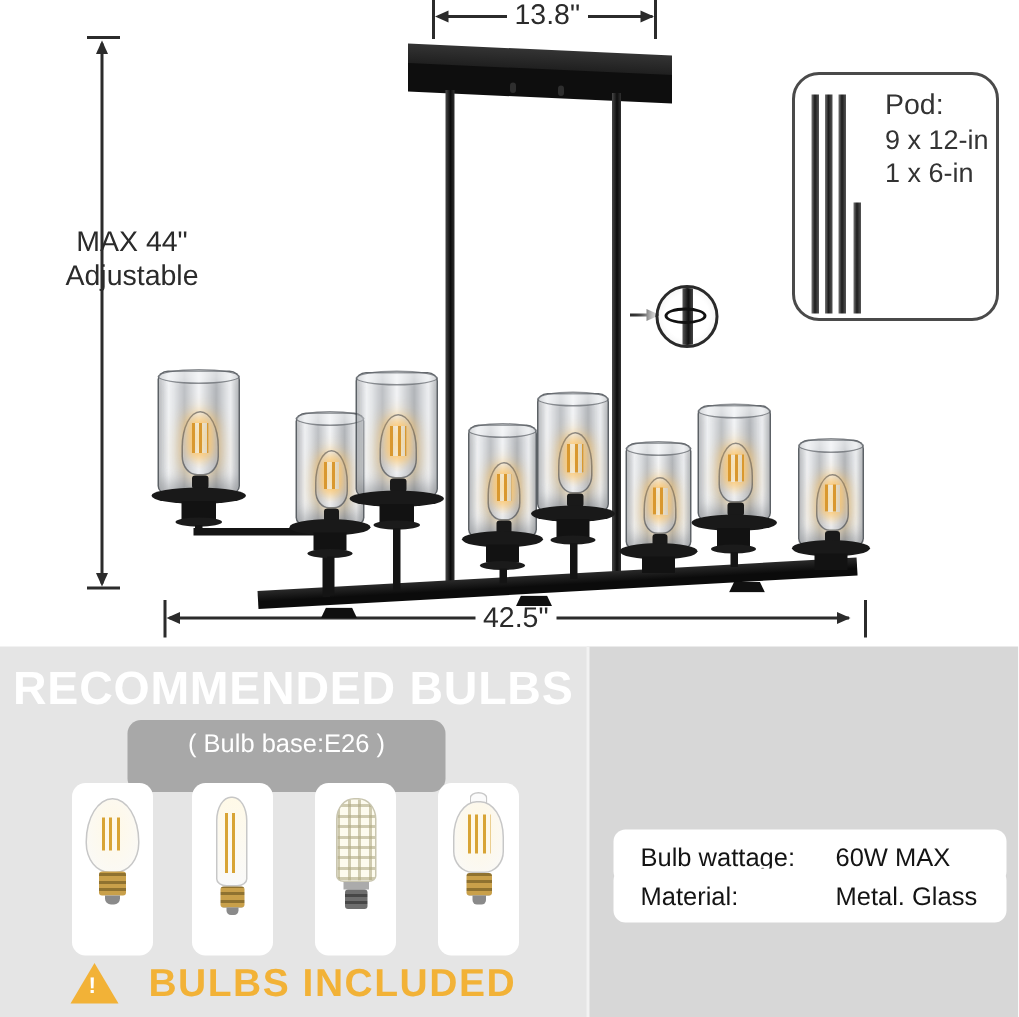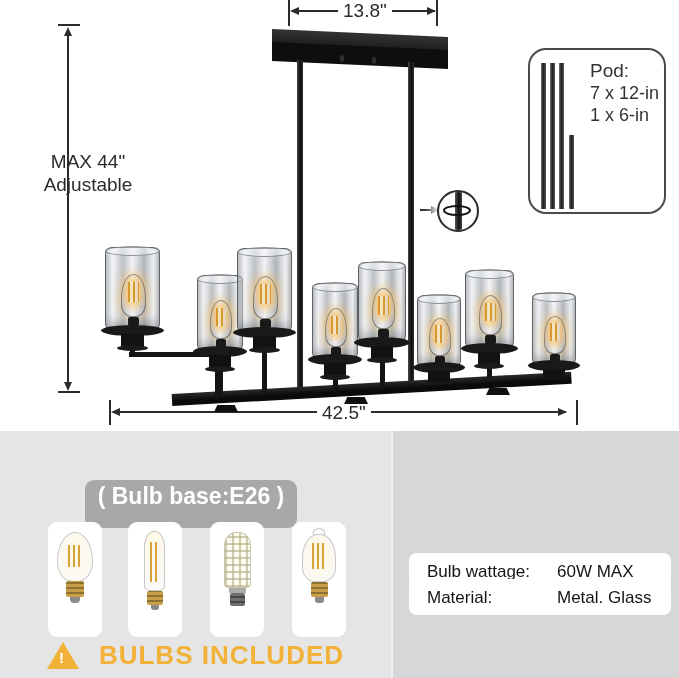--- a/index.html
+++ b/index.html
@@ -58,21 +58,21 @@
   .ebulb .bbase{position:absolute;left:28%;bottom:0;width:44%;height:18%;background:#191919;border-radius:2px;}
   .hold-disc{position:absolute;background:#191919;border-radius:50%;}
   .hold-neck{position:absolute;background:#121212;}
   .hold-flange{position:absolute;background:#1b1b1b;border-radius:50%;}
   .stem{position:absolute;width:5px;background:#141414;}
 
   
   .panel-left{position:absolute;left:0;top:431px;width:391px;height:247px;background:#e5e5e5;}
   .panel-right{position:absolute;left:391px;top:431px;width:288px;height:247px;background:#d7d7d7;border-left:2px solid #f2f2f2;box-sizing:border-box;}
   .panel-title{position:absolute;top:10px;left:0;width:100%;text-align:center;font-size:31px;font-weight:bold;color:#ffffff;letter-spacing:0.5px;white-space:nowrap;}
-  .base-pill{position:absolute;left:85px;top:49px;width:212px;height:48px;background:#a8a8a8;border-radius:9px;color:#fff;font-size:23px;font-weight:bold;text-align:center;line-height:32px;white-space:nowrap;}
+  .base-pill{position:absolute;left:85px;top:49px;width:212px;height:48px;background:#a8a8a8;border-radius:9px;color:#fff;font-size:17px;font-weight:normal;text-align:center;line-height:32px;white-space:nowrap;}
   .bulb-card{position:absolute;top:91px;width:54px;height:115px;background:#fff;border-radius:9px;}
   .included{position:absolute;left:0;top:209px;width:100%;display:flex;align-items:center;justify-content:center;gap:10px;}
   .warn-tri{width:0;height:0;border-left:16px solid transparent;border-right:16px solid transparent;border-bottom:27px solid #f2b237;position:relative;}
   .warn-tri span{position:absolute;left:-4px;top:7px;color:#fff;font-weight:bold;font-size:15px;}
   .included-text{font-size:26px;font-weight:bold;color:#f2b237;letter-spacing:1px;white-space:nowrap;margin-left:10px;}
 
   .spec-row{position:absolute;left:16px;width:262px;height:36px;background:#ffffff;border-radius:8px;}
   .spec-label{position:absolute;left:18px;top:9px;font-size:17px;color:#141414;white-space:pre;}
   .spec-value{position:absolute;left:148px;top:9px;font-size:17px;color:#141414;white-space:pre;}
 
@@ -112,21 +112,21 @@
     <div class="arrow right" style="left:558px;top:408px;"></div>
     <div class="dim-label" style="left:317px;top:402px;">42.5"</div>
 
     <div class="pod-box">
       <div class="pod-rod" style="left:11px;top:13px;height:146px;"></div>
       <div class="pod-rod" style="left:20px;top:13px;height:146px;"></div>
       <div class="pod-rod" style="left:29px;top:13px;height:146px;"></div>
       <div class="pod-rod" style="left:39px;top:85px;height:74px;"></div>
       <div class="pod-text">
         <div class="t0">Pod:</div>
-        <div>7 x 12-in</div>
+        <div>9 x 12-in</div>
         <div>1 x 6-in</div>
       </div>
     </div>
 
     <div class="canopy-top"></div>
     <div class="canopy-front"></div>
     <div class="screw" style="left:340px;top:55px;"></div>
     <div class="screw" style="left:372px;top:57px;"></div>
     <div class="rod" style="left:297px;top:60px;height:337px;"></div>
     <div class="rod" style="left:408px;top:62px;height:322px;"></div>
@@ -256,20 +256,21 @@
             <div class="bbase"></div>
           </div>
       </div>
       <div class="glass-top"></div>
       <div class="hold-disc" style="left:-4px;top:67px;width:52px;height:11px;"></div>
       <div class="hold-neck" style="left:11px;top:76px;width:22px;height:11px;"></div>
     </div>
   </div>
 
   <div class="panel-left">
+    <div class="panel-title">RECOMMENDED BULBS</div>
     <div class="base-pill">( Bulb base:E26 )</div>
 
     <div class="bulb-card" style="left:48px;">
       <div class="bcb" style="left:9px;top:10px;width:36px;height:50px;border:1.5px solid #c7c7c7;border-radius:50% 50% 44% 44%/58% 58% 40% 40%;background:radial-gradient(ellipse at 50% 40%,rgba(255,248,228,.95),rgba(246,246,246,.6));">
         <div class="bcb filament" style="left:10px;top:12px;width:14px;height:22px;"></div>
       </div>
       <div class="bcb brass" style="left:18px;top:59px;width:18px;height:16px;"></div>
       <div class="bcb" style="left:22px;top:75px;width:10px;height:6px;background:#8a8a8a;border-radius:0 0 4px 4px;"></div>
     </div>
 

